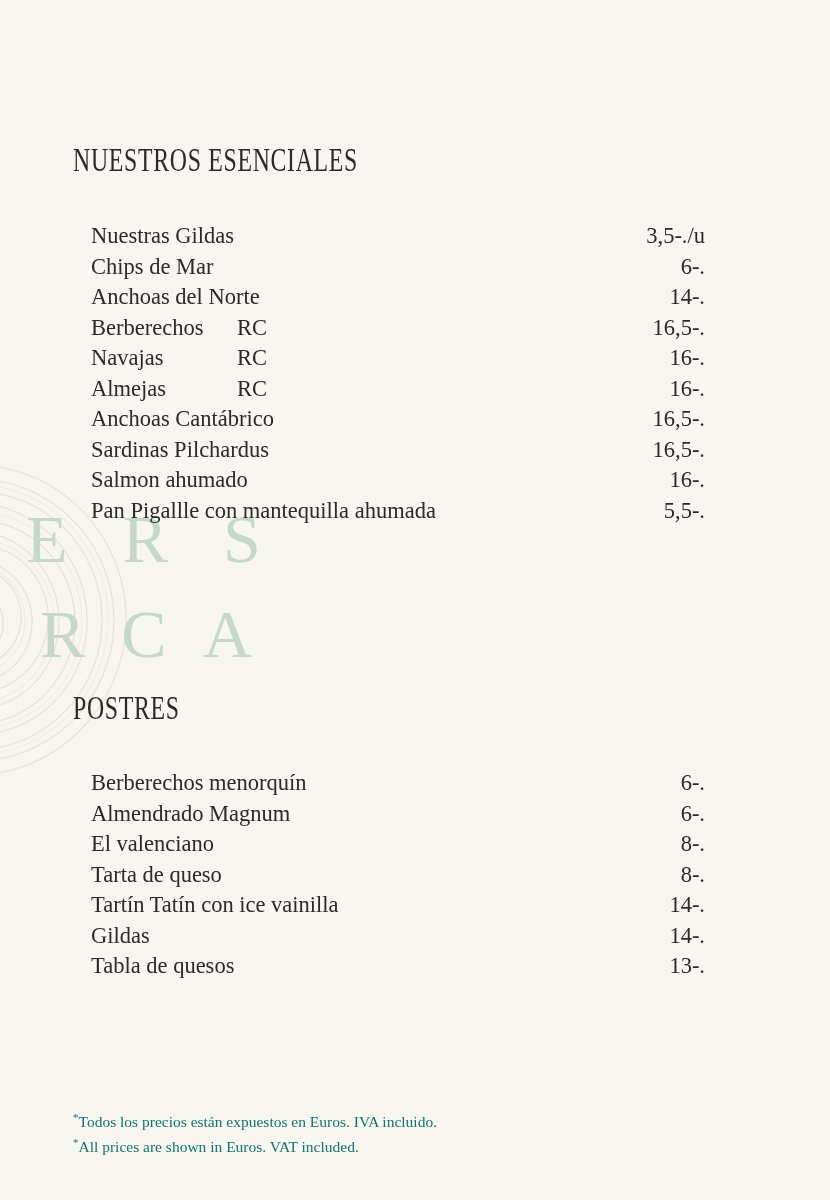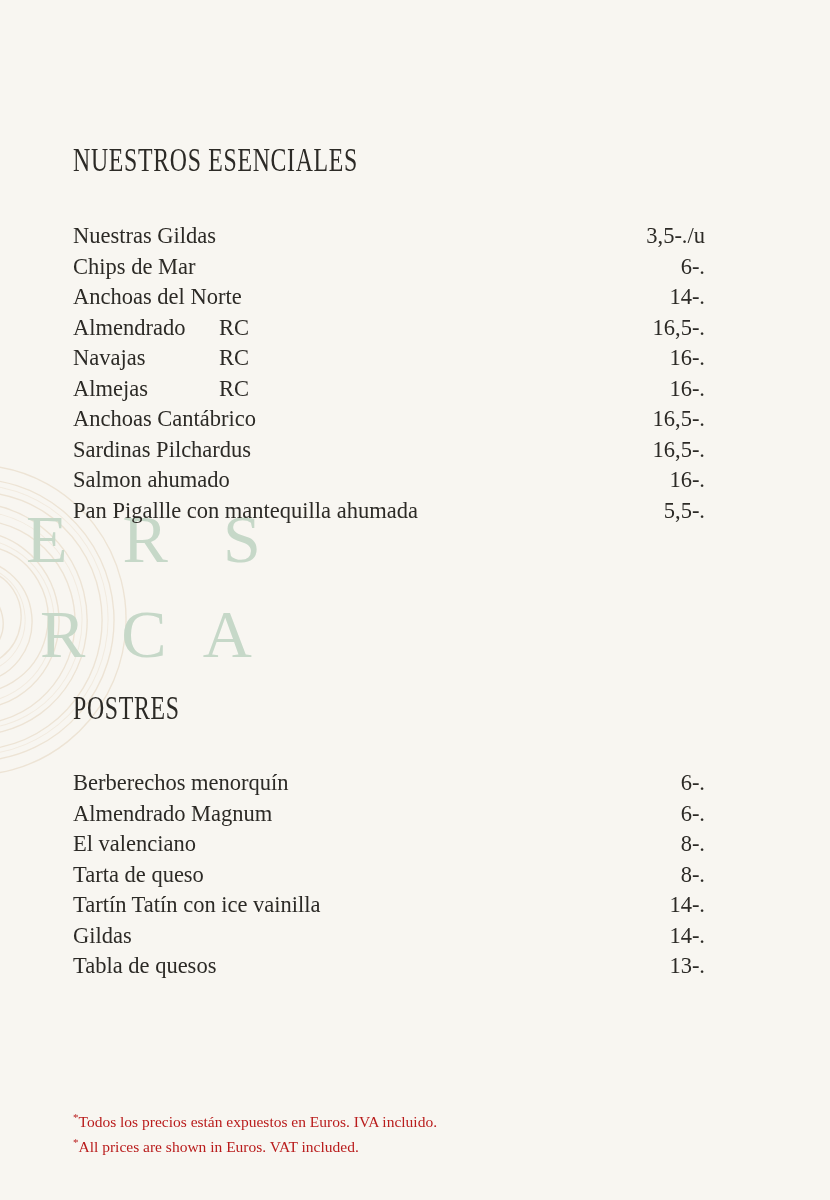--- a/index.html
+++ b/index.html
@@ -61,31 +61,31 @@
   }
   .list-1 { top: 221px; }
   .list-2 { top: 768px; }
 
   .menu-row {
     display: flex;
     justify-content: space-between;
     align-items: baseline;
   }
   .row-name { flex: 1 1 auto; white-space: nowrap; }
-  .name-text { display: inline-block; min-width: 146px; }
+  .name-text { display: inline-block; min-width: 146px; margin-left: 18px; }
   .name-tag { white-space: nowrap; }
   .row-price { flex: 0 0 auto; white-space: nowrap; text-align: right; }
 
   .footnotes {
     position: absolute;
     left: 73px;
     top: 1110px;
     font-size: 15.5px;
     line-height: 24.5px;
-    color: #b91c1c;
+    color: #0f766e;
   }
   .footnote sup {
     font-size: 11px;
     line-height: 0;
     vertical-align: super;
   }
 </style>
 </head>
 <body>
 
@@ -125,21 +125,21 @@
   </div>
       <div class="menu-row">
     <span class="row-name"><span class="name-text">Chips de Mar</span></span>
     <span class="row-price">6-.</span>
   </div>
       <div class="menu-row">
     <span class="row-name"><span class="name-text">Anchoas del Norte</span></span>
     <span class="row-price">14-.</span>
   </div>
       <div class="menu-row">
-    <span class="row-name"><span class="name-text">Almendrado</span><span class="name-tag">RC</span></span>
+    <span class="row-name"><span class="name-text">Berberechos</span><span class="name-tag">RC</span></span>
     <span class="row-price">16,5-.</span>
   </div>
       <div class="menu-row">
     <span class="row-name"><span class="name-text">Navajas</span><span class="name-tag">RC</span></span>
     <span class="row-price">16-.</span>
   </div>
       <div class="menu-row">
     <span class="row-name"><span class="name-text">Almejas</span><span class="name-tag">RC</span></span>
     <span class="row-price">16-.</span>
   </div>

